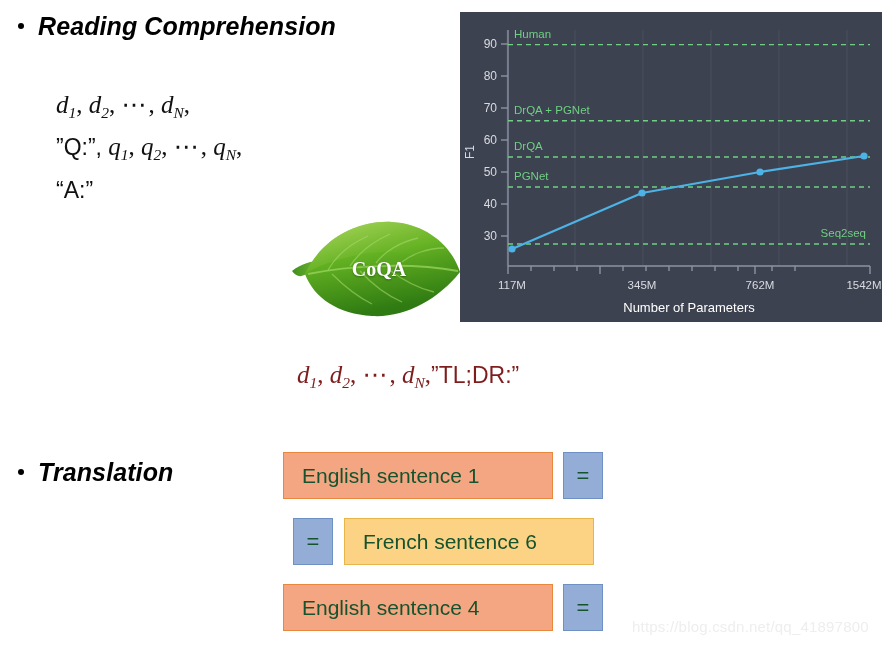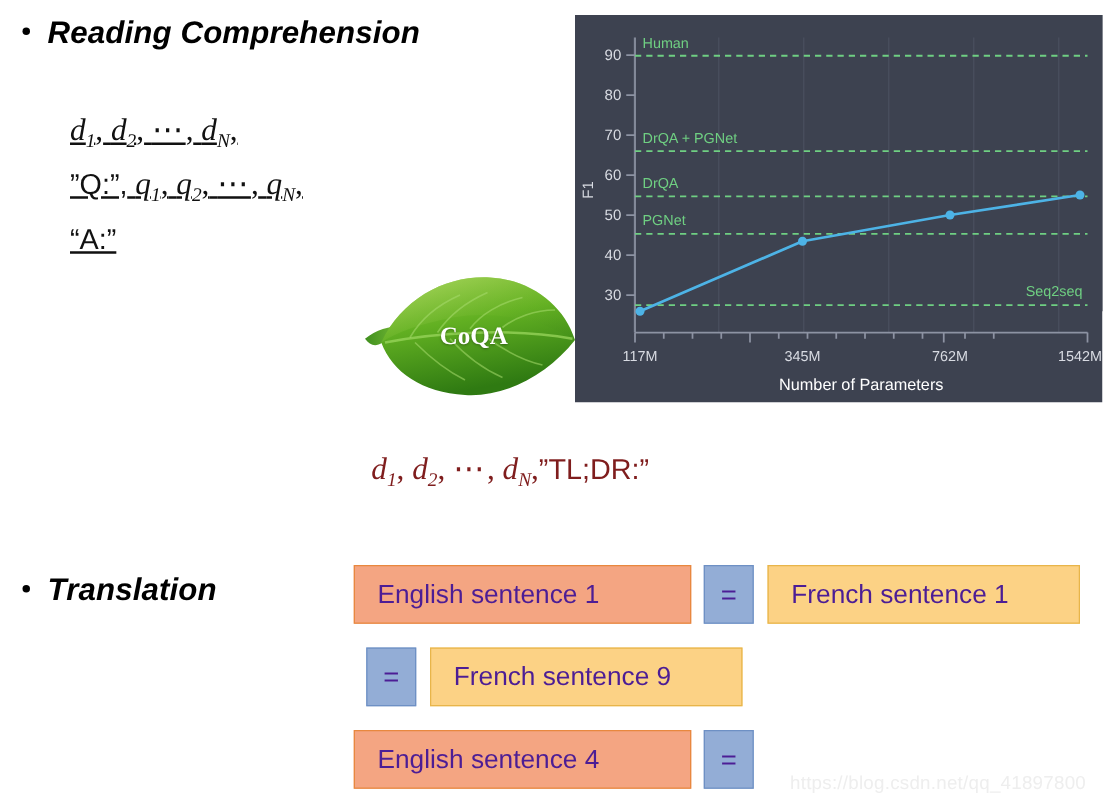--- a/index.html
+++ b/index.html
@@ -27,21 +27,21 @@
   #bullet-reading{left:18px;top:12px;}
   #bullet-summarization{left:18px;top:362px;}
   #bullet-translation{left:18px;top:458px;}
 
   
   .math-block{
     position:absolute;left:56px;top:88px;
     font-family:"Liberation Serif", serif;
     font-size:25px;line-height:34px;color:#111;
   }
-  .math-line{white-space:nowrap;text-decoration:underline;}
+  .math-line{white-space:nowrap;}
   .mi{font-style:italic;font-family:"Liberation Serif",serif;}
   .sub{font-size:.62em;vertical-align:-0.35em;font-style:italic;}
   .subn{font-size:.62em;vertical-align:-0.35em;font-style:italic;}
   .upr{font-style:normal;font-family:"Liberation Sans",sans-serif;font-size:23px;}
   .dots{letter-spacing:2px;font-style:normal;}
 
   .math-inline{
     position:absolute;left:297px;top:360px;
     font-family:"Liberation Serif", serif;
     font-size:25px;white-space:nowrap;color:#7f1d1d;
@@ -68,21 +68,21 @@
   #chart-panel svg{display:block;}
 
   
   .tr-row{position:absolute;display:flex;align-items:center;}
   #tr-row-1{left:283px;top:452px;}
   #tr-row-2{left:283px;top:518px;}
   #tr-row-3{left:283px;top:584px;}
 
   .box{
     height:47px;display:flex;align-items:center;
-    box-sizing:border-box;font-size:21px;color:#4c1d95;
+    box-sizing:border-box;font-size:21px;color:#14532d;
   }
   .box-en{
     width:270px;background:#F4A582;border:1.5px solid #E8883F;
     padding-left:18px;
   }
   .box-eq{
     width:40px;background:#93ADD6;border:1.5px solid #6E90C4;
     justify-content:center;margin-left:10px;font-size:22px;
   }
   .box-fr{
@@ -269,26 +269,25 @@
   </div>
 
   <div class="bullet-row" id="bullet-translation">
     <span class="dot"></span>
     <span class="bullet-title">Translation</span>
   </div>
 
   <div class="tr-row" id="tr-row-1">
     <div class="box box-en">English sentence 1</div>
     <div class="box box-eq">=</div>
-    <div class="box box-fr">French sentence 1</div>
   </div>
 
   <div class="tr-row" id="tr-row-2">
     <div class="box box-eq">=</div>
-    <div class="box box-fr">French sentence 9</div>
+    <div class="box box-fr">French sentence 6</div>
   </div>
 
   <div class="tr-row" id="tr-row-3">
     <div class="box box-en">English sentence 4</div>
     <div class="box box-eq">=</div>
     <div class="box-spacer"></div>
   </div>
 
   <div id="watermark">https://blog.csdn.net/qq_41897800</div>
 

